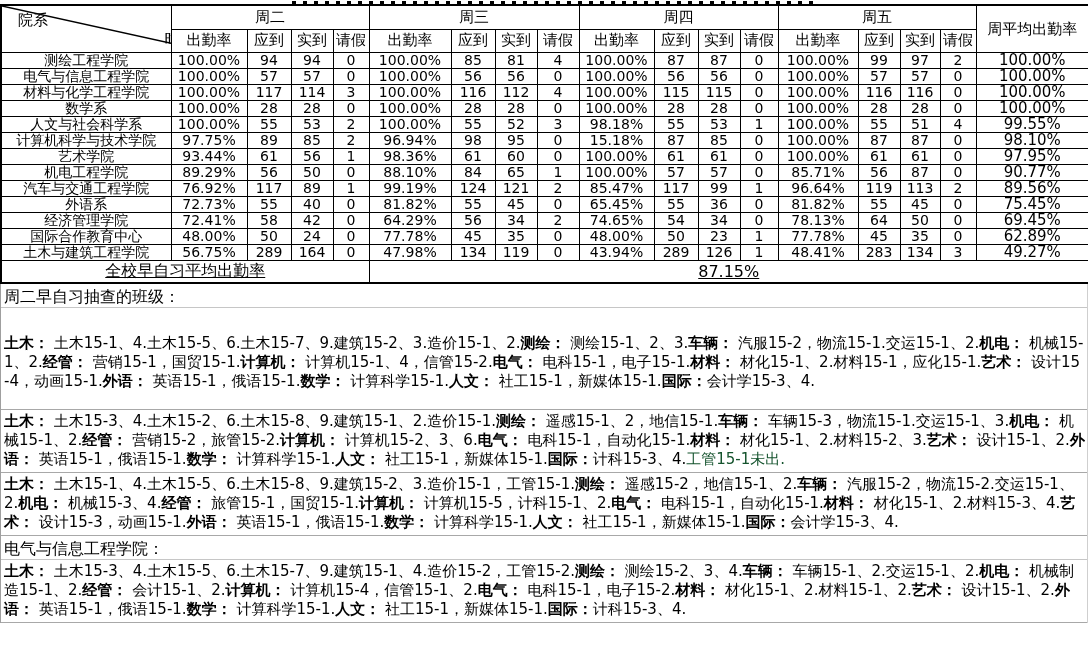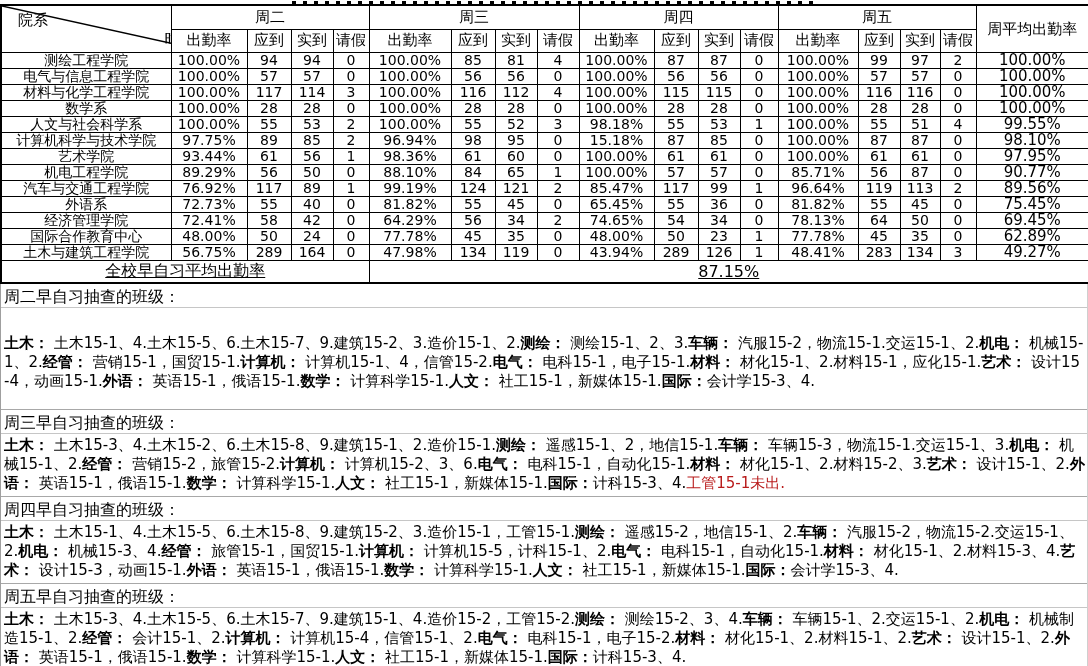--- a/index.html
+++ b/index.html
@@ -37,21 +37,21 @@
   .section-title{
     font-weight:normal;font-size:16px;line-height:17px;
     padding:4px 3px 2px 3px;border-bottom:1px solid #c6c6c6;
   }
   .section-body{
     font-size:15px;line-height:19px;padding:2px 2px 3px 3px;
     border-bottom:1px solid #a8a8a8;word-break:break-all;
   }
   .section-body.tall{padding-top:26px;padding-bottom:18px;}
   .seg-b{font-weight:bold;}
-  .seg-red{color:#b91c1c;}
+  .seg-red{color:#14532d;}
 </style>
 </head>
 <body>
 
 <div class="top-strip">
   <div class="top-marks"></div>
 </div>
 
 <table class="att">
   <colgroup>
@@ -379,24 +379,22 @@
     </tr>
   </tfoot>
 </table>
 
 <div class="sections">
   <div class="section">
     <div class="section-title">周二早自习抽查的班级：</div>
     <div class="section-body tall"><span class="seg-b">土木：</span><span> 土木15-1、4.土木15-5、6.土木15-7、9.建筑15-2、3.造价15-1、2.</span><span class="seg-b">测绘：</span><span> 测绘15-1、2、3.</span><span class="seg-b">车辆：</span><span> 汽服15-2，物流15-1.交运15-1、2.</span><span class="seg-b">机电：</span><span> 机械15-1、2.</span><span class="seg-b">经管：</span><span> 营销15-1，国贸15-1.</span><span class="seg-b">计算机：</span><span> 计算机15-1、4，信管15-2.</span><span class="seg-b">电气：</span><span> 电科15-1，电子15-1.</span><span class="seg-b">材料：</span><span> 材化15-1、2.材料15-1，应化15-1.</span><span class="seg-b">艺术：</span><span> 设计15-4，动画15-1.</span><span class="seg-b">外语：</span><span> 英语15-1，俄语15-1.</span><span class="seg-b">数学：</span><span> 计算科学15-1.</span><span class="seg-b">人文：</span><span> 社工15-1，新媒体15-1.</span><span class="seg-b">国际：</span><span>会计学15-3、4.</span></div>
   </div>
   <div class="section">
-    <div class="section-title">周三早自习抽查的班级：</div>
     <div class="section-body"><span class="seg-b">土木：</span><span> 土木15-3、4.土木15-2、6.土木15-8、9.建筑15-1、2.造价15-1.</span><span class="seg-b">测绘：</span><span> 遥感15-1、2，地信15-1.</span><span class="seg-b">车辆：</span><span> 车辆15-3，物流15-1.交运15-1、3.</span><span class="seg-b">机电：</span><span> 机械15-1、2.</span><span class="seg-b">经管：</span><span> 营销15-2，旅管15-2.</span><span class="seg-b">计算机：</span><span> 计算机15-2、3、6.</span><span class="seg-b">电气：</span><span> 电科15-1，自动化15-1.</span><span class="seg-b">材料：</span><span> 材化15-1、2.材料15-2、3.</span><span class="seg-b">艺术：</span><span> 设计15-1、2.</span><span class="seg-b">外语：</span><span> 英语15-1，俄语15-1.</span><span class="seg-b">数学：</span><span> 计算科学15-1.</span><span class="seg-b">人文：</span><span> 社工15-1，新媒体15-1.</span><span class="seg-b">国际：</span><span>计科15-3、4.</span><span class="seg-red">工管15-1未出.</span></div>
   </div>
   <div class="section">
-    <div class="section-title">周四早自习抽查的班级：</div>
     <div class="section-body"><span class="seg-b">土木：</span><span> 土木15-1、4.土木15-5、6.土木15-8、9.建筑15-2、3.造价15-1，工管15-1.</span><span class="seg-b">测绘：</span><span> 遥感15-2，地信15-1、2.</span><span class="seg-b">车辆：</span><span> 汽服15-2，物流15-2.交运15-1、2.</span><span class="seg-b">机电：</span><span> 机械15-3、4.</span><span class="seg-b">经管：</span><span> 旅管15-1，国贸15-1.</span><span class="seg-b">计算机：</span><span> 计算机15-5，计科15-1、2.</span><span class="seg-b">电气：</span><span> 电科15-1，自动化15-1.</span><span class="seg-b">材料：</span><span> 材化15-1、2.材料15-3、4.</span><span class="seg-b">艺术：</span><span> 设计15-3，动画15-1.</span><span class="seg-b">外语：</span><span> 英语15-1，俄语15-1.</span><span class="seg-b">数学：</span><span> 计算科学15-1.</span><span class="seg-b">人文：</span><span> 社工15-1，新媒体15-1.</span><span class="seg-b">国际：</span><span>会计学15-3、4.</span></div>
   </div>
   <div class="section">
-    <div class="section-title">周五早自习抽查的班级：</div>
+    <div class="section-title">电气与信息工程学院：</div>
     <div class="section-body"><span class="seg-b">土木：</span><span> 土木15-3、4.土木15-5、6.土木15-7、9.建筑15-1、4.造价15-2，工管15-2.</span><span class="seg-b">测绘：</span><span> 测绘15-2、3、4.</span><span class="seg-b">车辆：</span><span> 车辆15-1、2.交运15-1、2.</span><span class="seg-b">机电：</span><span> 机械制造15-1、2.</span><span class="seg-b">经管：</span><span> 会计15-1、2.</span><span class="seg-b">计算机：</span><span> 计算机15-4，信管15-1、2.</span><span class="seg-b">电气：</span><span> 电科15-1，电子15-2.</span><span class="seg-b">材料：</span><span> 材化15-1、2.材料15-1、2.</span><span class="seg-b">艺术：</span><span> 设计15-1、2.</span><span class="seg-b">外语：</span><span> 英语15-1，俄语15-1.</span><span class="seg-b">数学：</span><span> 计算科学15-1.</span><span class="seg-b">人文：</span><span> 社工15-1，新媒体15-1.</span><span class="seg-b">国际：</span><span>计科15-3、4.</span></div>
   </div>
 </div>
 
 </body></html>

